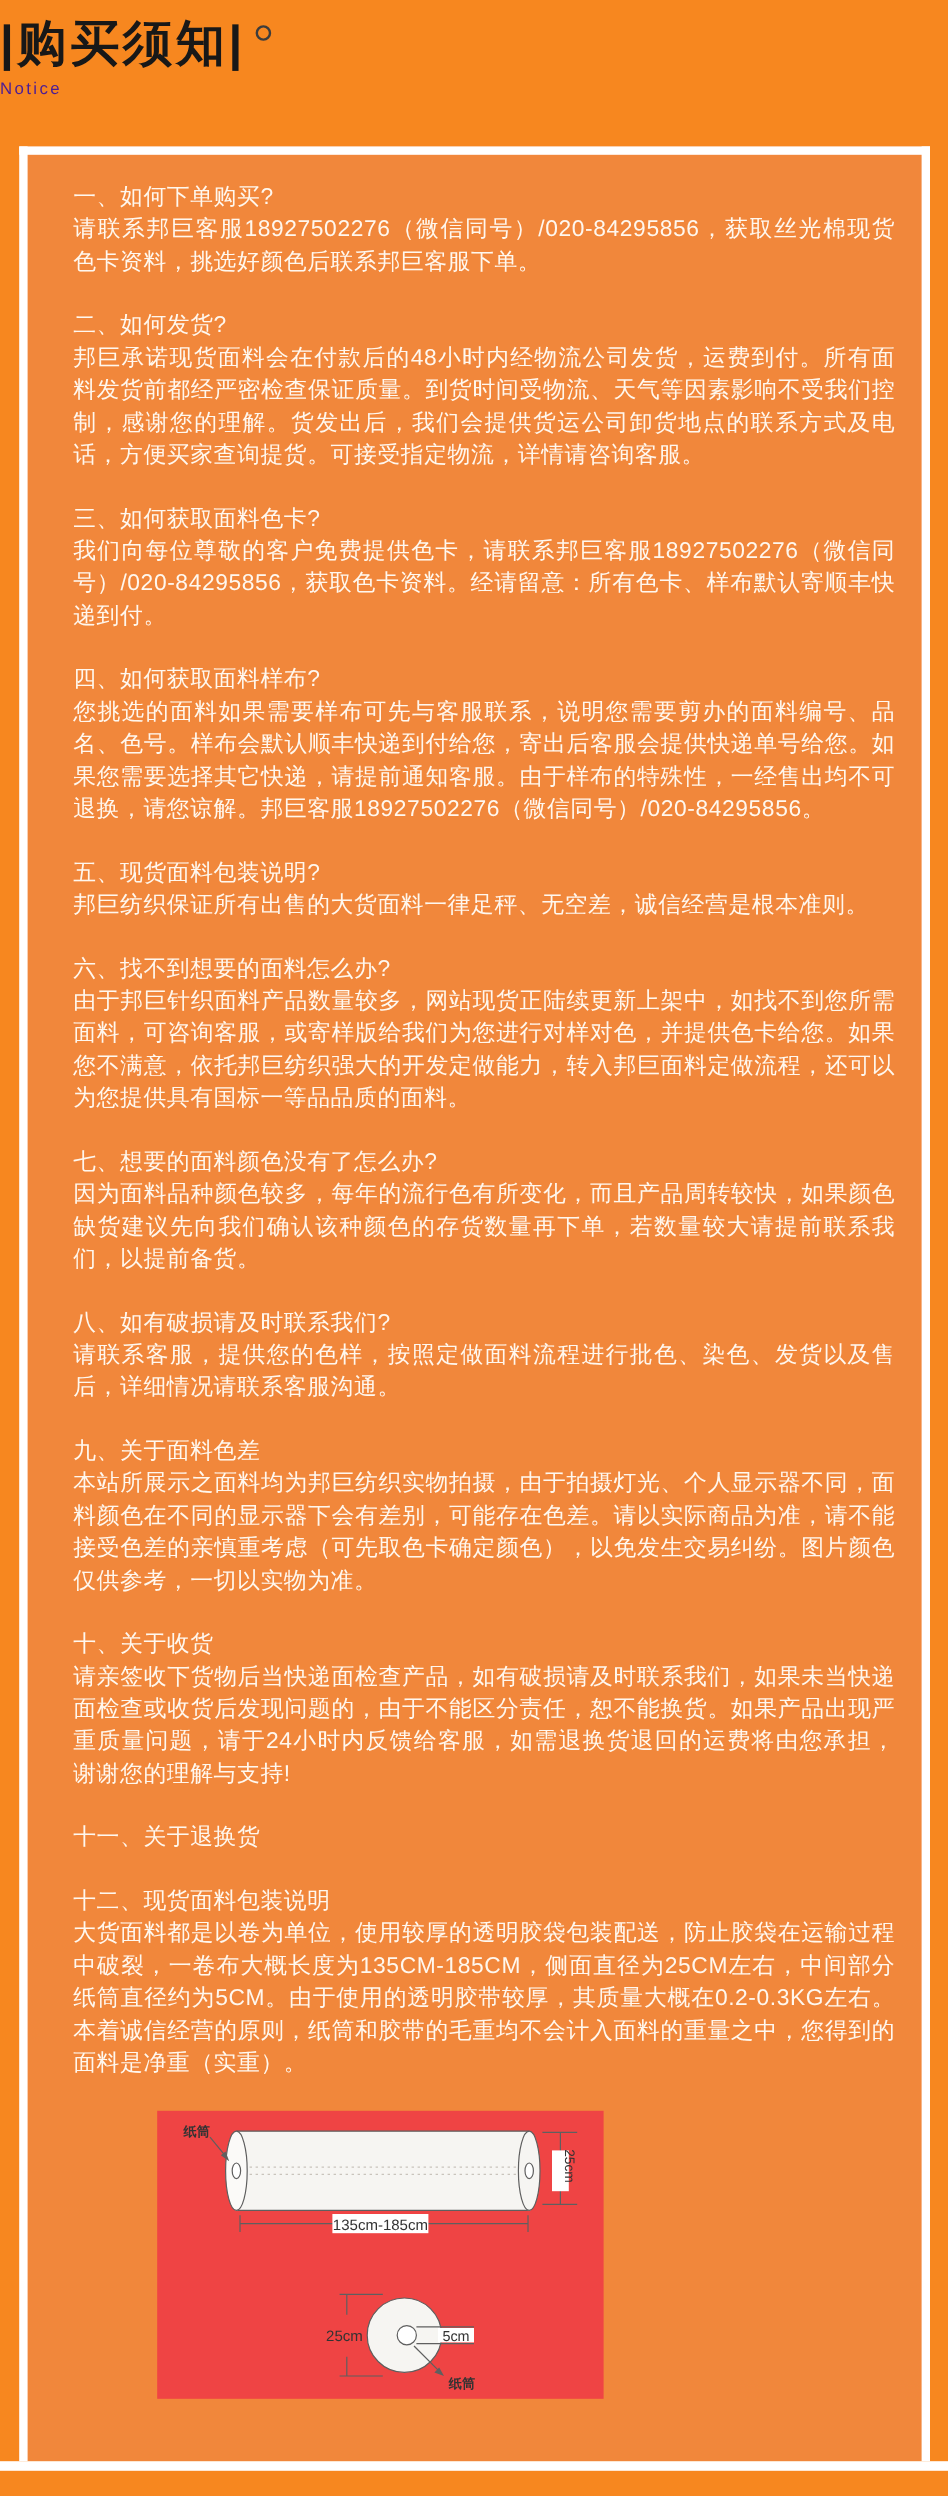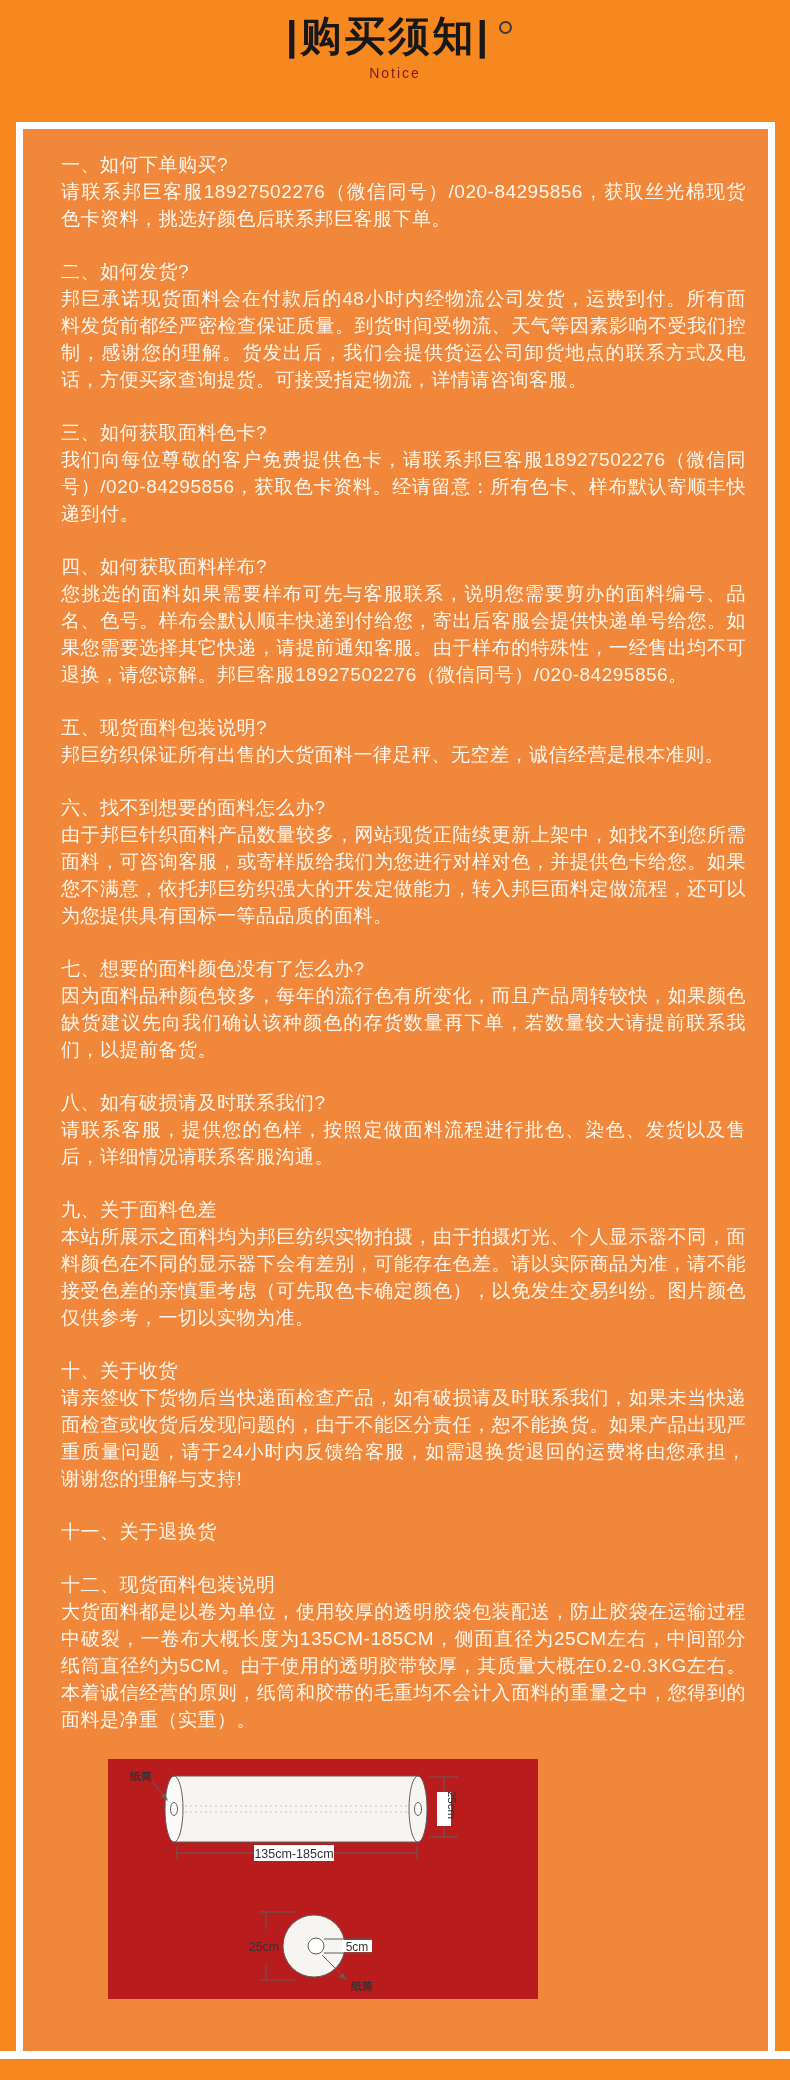--- a/index.html
+++ b/index.html
@@ -1,47 +1,47 @@
 <!DOCTYPE html>
 <html><head>
 <meta charset="utf-8">
 <style>
   html,body{margin:0;padding:0;}
   body{
     width:790px;height:2080px;position:relative;overflow:hidden;
     background:#F7871F;
     font-family:"Liberation Sans","DejaVu Sans",sans-serif;
   }
-  .header{position:absolute;top:14px;left:0;width:790px;text-align:center;}
+  .header{position:absolute;top:14px;left:0;width:790px;}
   .title{
     display:inline-block;position:relative;
     font-size:41px;font-weight:bold;color:#181818;letter-spacing:3px;line-height:1.1;
   }
   .deg{
     display:inline-block;width:9px;height:9px;border:2px solid #3c3c3c;border-radius:50%;
     position:relative;top:-16px;left:8px;background:transparent;
   }
   .subtitle{
-    margin-top:6px;font-size:14px;color:#7f1d1d;letter-spacing:2px;
+    margin-top:6px;font-size:14px;color:#4c1d95;letter-spacing:2px;
   }
   .panel{
     position:absolute;left:16px;top:122px;width:759px;height:1929px;
     box-sizing:border-box;
     border:7px solid #ffffff;border-bottom:none;
     background:#F1873B;
     padding:22px 22px 0 26px;
   }
   .section{margin-bottom:26px;margin-left:12px;}
   .sec-heading,.sec-body{
     color:rgba(255,252,246,0.96);
     font-size:19px;line-height:27px;letter-spacing:0.5px;
   }
   .sec-body{text-align:justify;}
   .diagram-box{
-    width:430px;height:240px;background:#b91c1c;margin-left:59px;margin-top:6px;
+    width:372px;height:240px;background:#ef4444;margin-left:82px;margin-top:6px;
   }
   svg text{font-family:"Liberation Sans","DejaVu Sans",sans-serif;}
 </style>
 </head>
 <body>
 
 <div class="header">
   <div class="title"><span>|购买须知|</span><span class="deg"></span></div>
   <div class="subtitle">Notice</div>
 </div>

